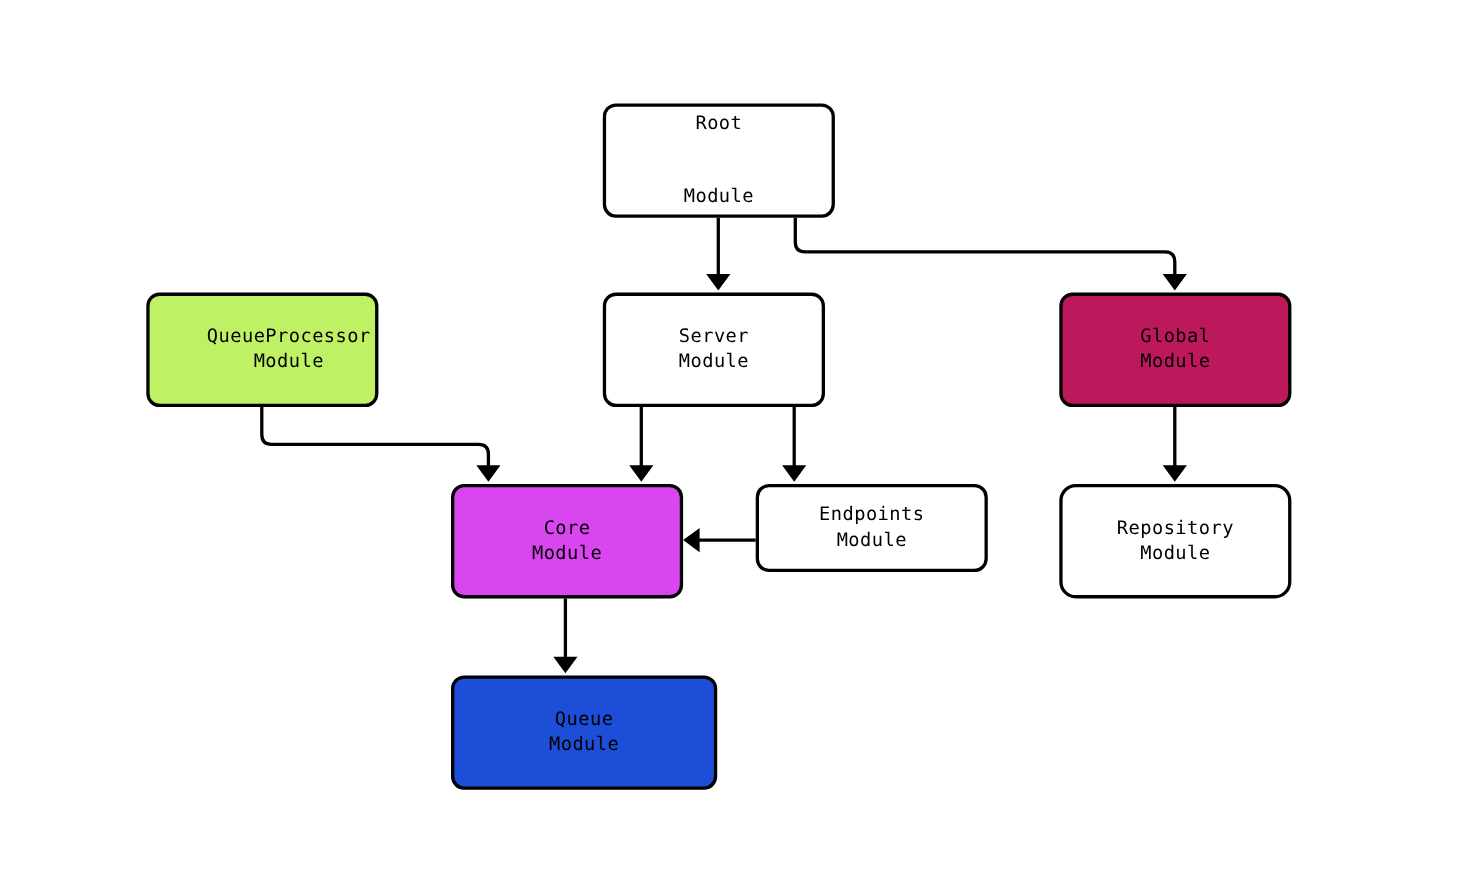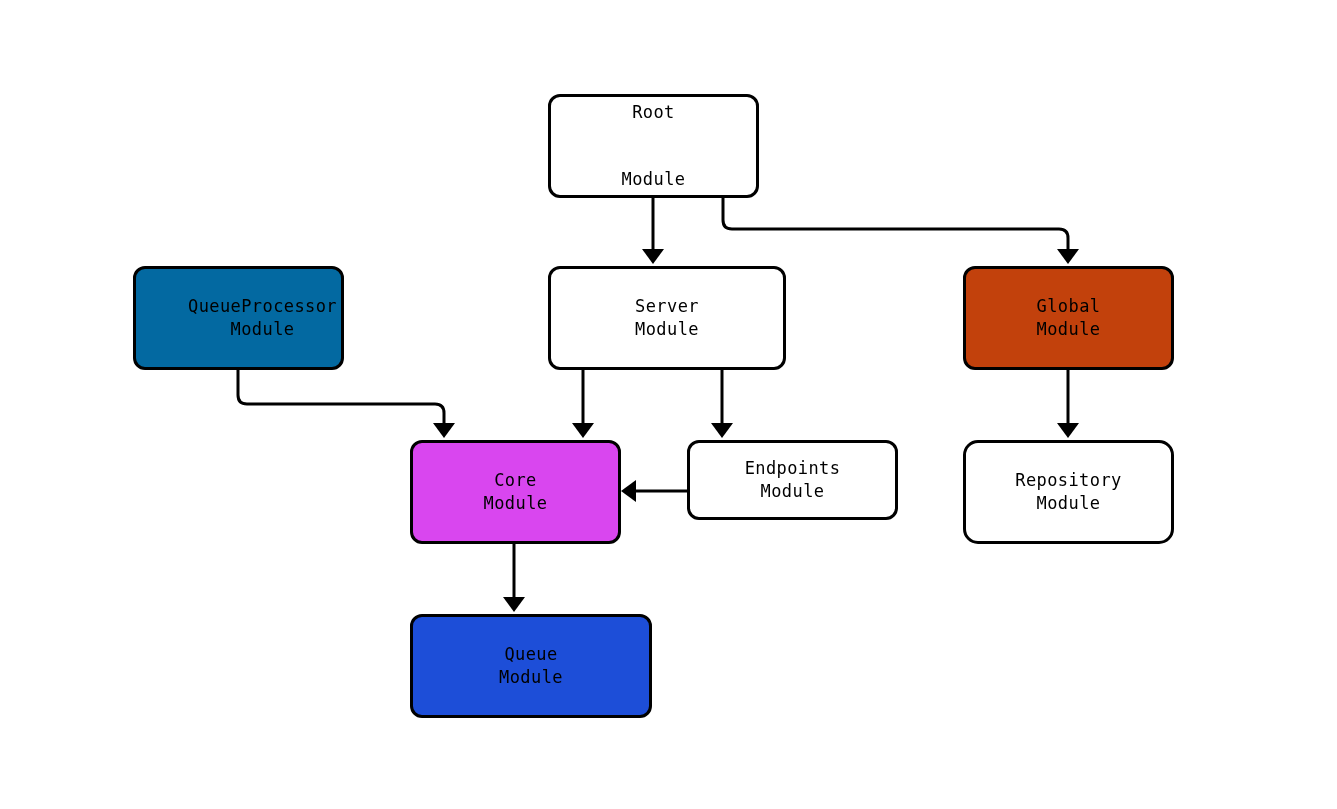--- a/index.html
+++ b/index.html
@@ -62,29 +62,29 @@
       <polygon points="636,480 636,502 621,491" fill="#000000"></polygon>
       <path d="M 1068 370 L 1068 426" fill="none" stroke="#000000" stroke-width="3" stroke-linecap="butt"></path>
       <polygon points="1057,423 1079,423 1068,438" fill="#000000"></polygon>
       <path d="M 514 544 L 514 600" fill="none" stroke="#000000" stroke-width="3" stroke-linecap="butt"></path>
       <polygon points="503,597 525,597 514,612" fill="#000000"></polygon>
     </svg>
 <div class="node" style="left: 548px; top: 94px; width: 211px; height: 104px; background: rgb(255, 255, 255); border-color: rgb(0, 0, 0); gap: 44px;">
       <div class="node-line">Root</div>
       <div class="node-line">Module</div>
     </div>
-    <div class="node" style="left: 133px; top: 266px; width: 211px; height: 104px; background: #0369a1; border-color: rgb(0, 0, 0); padding-left: 48px;">
+    <div class="node" style="left: 133px; top: 266px; width: 211px; height: 104px; background: #bef264; border-color: rgb(0, 0, 0); padding-left: 48px;">
       <div class="node-line">QueueProcessor</div>
       <div class="node-line">Module</div>
     </div>
-    <div class="node" style="left: 548px; top: 266px; width: 238px; height: 104px; background: rgb(255, 255, 255); border-color: rgb(0, 0, 0);">
+    <div class="node" style="left: 548px; top: 266px; width: 202px; height: 104px; background: rgb(255, 255, 255); border-color: rgb(0, 0, 0);">
       <div class="node-line">Server</div>
       <div class="node-line">Module</div>
     </div>
-    <div class="node" style="left: 963px; top: 266px; width: 211px; height: 104px; background: #c2410c; border-color: rgb(0, 0, 0);">
+    <div class="node" style="left: 963px; top: 266px; width: 211px; height: 104px; background: #be185d; border-color: rgb(0, 0, 0);">
       <div class="node-line">Global</div>
       <div class="node-line">Module</div>
     </div>
     <div class="node" style="left: 410px; top: 440px; width: 211px; height: 104px; background: #d946ef; border-color: rgb(0, 0, 0);">
       <div class="node-line">Core</div>
       <div class="node-line">Module</div>
     </div>
     <div class="node" style="left: 687px; top: 440px; width: 211px; height: 80px; background: rgb(255, 255, 255); border-color: rgb(0, 0, 0);">
       <div class="node-line">Endpoints</div>
       <div class="node-line">Module</div>

